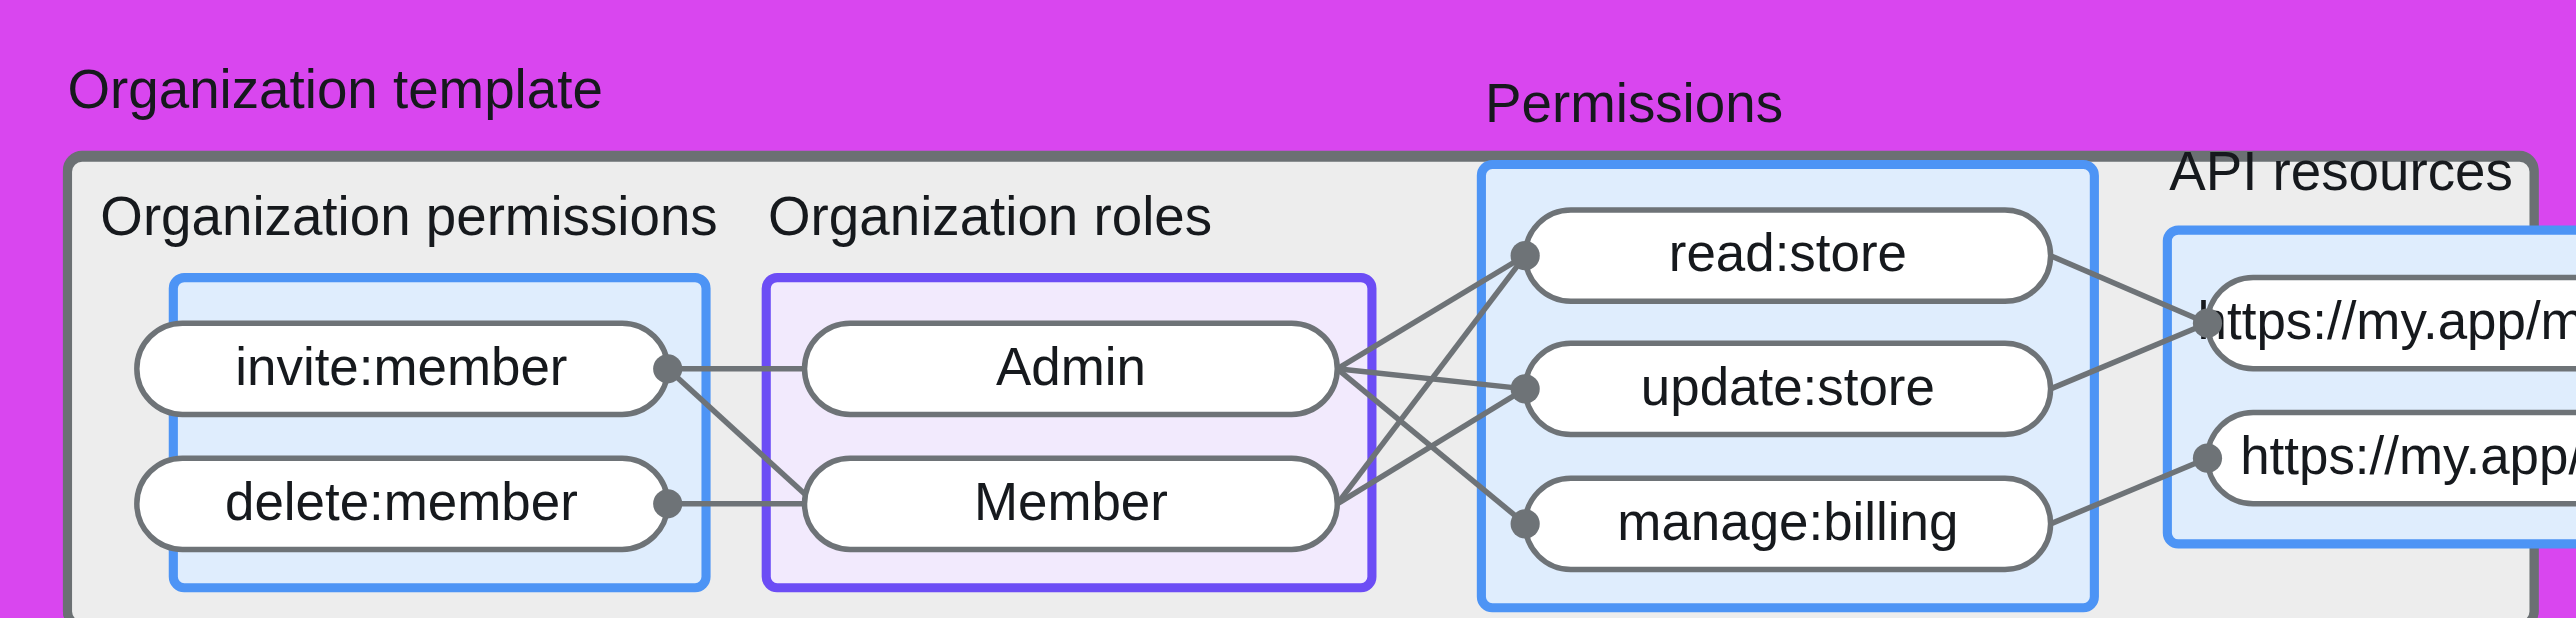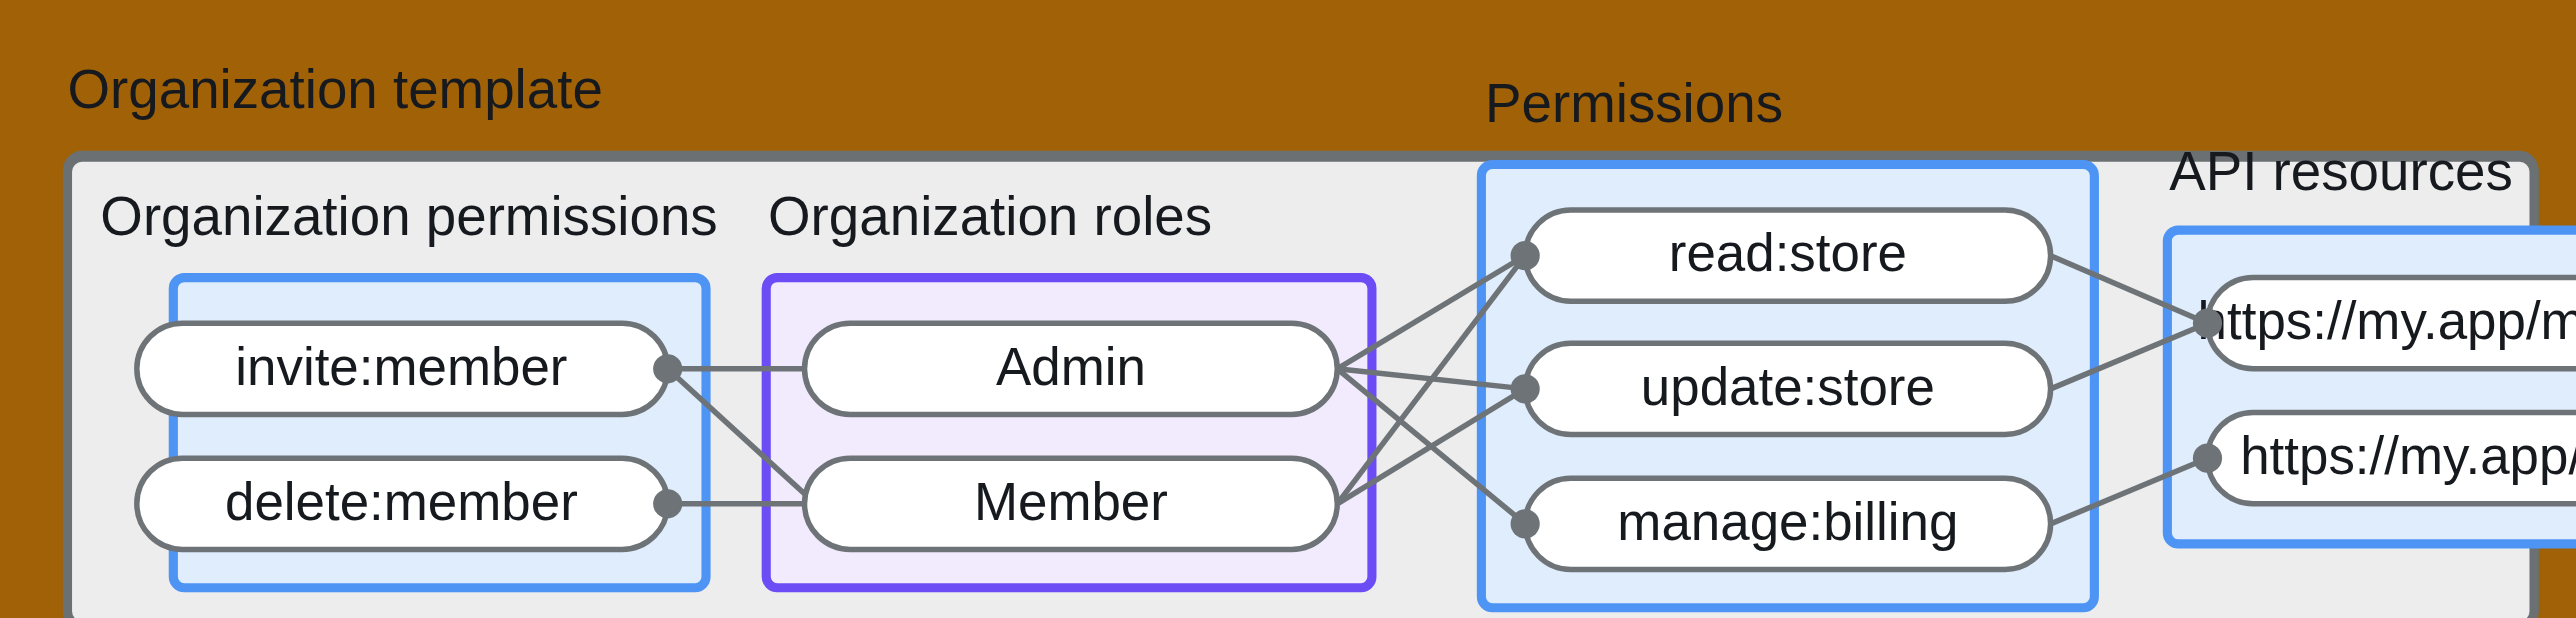--- a/index.html
+++ b/index.html
@@ -10,21 +10,21 @@
   body {
     width: 2576px;
     height: 619px;
     font-family: "Liberation Sans", sans-serif;
     overflow: hidden;
   }
   #diagram-root {
     position: relative;
     width: 2576px;
     height: 619px;
-    background: #a16207;
+    background: #d946ef;
   }
   svg.canvas {
     position: absolute;
     inset: 0;
     width: 2576px;
     height: 619px;
     display: block;
   }
   .group-title {
     font-size: 30px;

